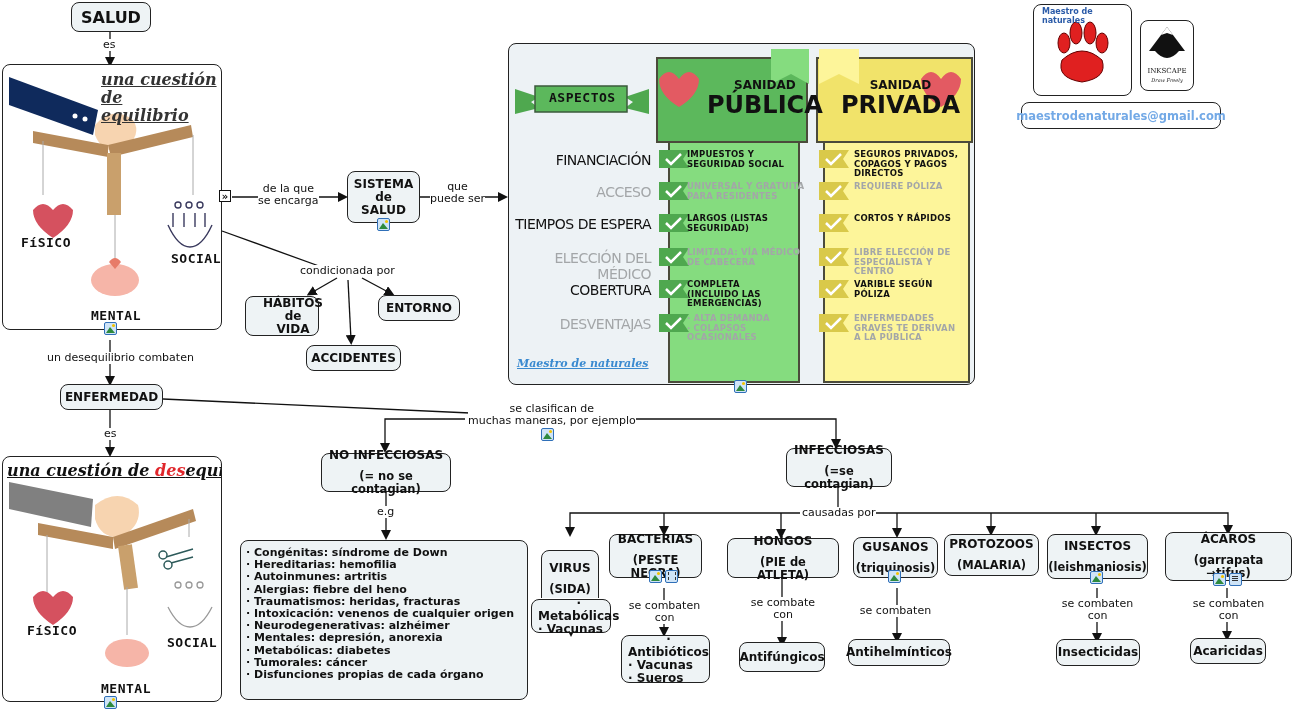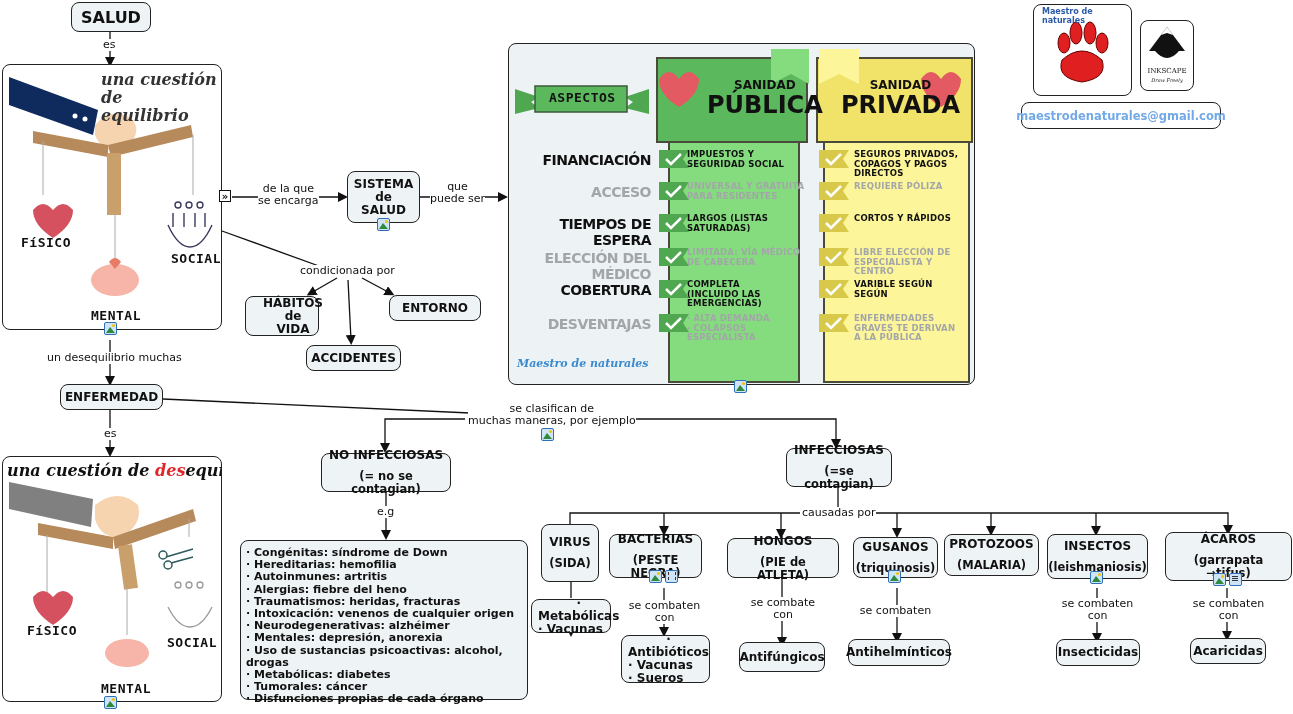--- a/index.html
+++ b/index.html
@@ -8,24 +8,24 @@
   .node .sub{font-size:11.5px;margin-top:8px;}
   .lbl{position:absolute;background:#fff;font-size:11px;line-height:12px;text-align:center;white-space:nowrap;color:#111;}
   .res{position:absolute;width:13px;height:13px;border:1.5px solid #2f6fb8;background:#cfe4f7;border-radius:2px;box-sizing:border-box;overflow:hidden;}
   .res.img::before{content:"";position:absolute;left:1px;bottom:1px;width:0;height:0;border-left:4px solid transparent;border-right:5px solid transparent;border-bottom:6px solid #2e8a3e;}
   .res.img::after{content:"";position:absolute;right:1px;top:1px;width:3px;height:3px;border-radius:50%;background:#f2c300;}
   .res.film{background:#cfe4f7;}
   .res.film::before{content:"";position:absolute;left:2px;top:1px;width:6px;height:8px;border-left:1.5px dashed #333;border-right:1.5px dashed #333;}
   .res.doc::before{content:"";position:absolute;left:2px;top:2px;width:6px;height:6px;background:repeating-linear-gradient(#333 0 1px,transparent 1px 2px);}
   .imgbox{position:absolute;border:1.5px solid #222;border-radius:8px;background:#fff;box-sizing:border-box;overflow:hidden;}
   svg.lines{position:absolute;left:0;top:0;}
-  .script{font-family:"DejaVu Serif",serif;font-style:italic;font-weight:bold;color:#333;}
+  .script{font-family:"DejaVu Serif",serif;font-style:italic;font-weight:bold;color:#333;text-decoration:underline;}
   .cap{font-family:"DejaVu Sans Mono",monospace;font-weight:bold;letter-spacing:0.5px;color:#111;}
   .board{position:absolute;left:508px;top:43px;width:467px;height:342px;border:1.5px solid #222;border-radius:8px;background:#edf2f5;box-sizing:border-box;overflow:hidden;}
-  .aspect{position:absolute;right:0;font-family:"DejaVu Sans",sans-serif;font-weight:bold;font-size:14px;letter-spacing:-0.5px;text-align:right;}
+  .aspect{position:absolute;right:0;font-family:"DejaVu Sans",sans-serif;font-weight:normal;font-size:14px;letter-spacing:-0.5px;text-align:right;}
   .aspect.dark{color:#111;}
   .aspect.light{color:#a3a6a8;}
   .col-text{position:absolute;font-size:8.5px;line-height:9.5px;font-weight:bold;letter-spacing:0.2px;}
   .check{position:absolute;width:30px;height:18px;}
   .email{position:absolute;left:1021px;top:102px;width:200px;height:27px;border:1.5px solid #222;border-radius:8px;box-sizing:border-box;background:#fff;color:#73a9e6;font-weight:bold;font-size:11.5px;display:flex;align-items:center;justify-content:center;}
   .logo{position:absolute;border:1.5px solid #222;border-radius:8px;background:#fff;box-sizing:border-box;}
   .ul{list-style:none;margin:0;padding:0;text-align:left;font-size:11px;line-height:12.2px;}
   .list-node{align-items:flex-start;justify-content:flex-start;padding:6px 5px;}
 </style>
 </head>
@@ -132,21 +132,21 @@
 <div class="lbl" style="left:430px;top:181px;">
   <div>que</div>
     <div>puede ser</div>
 </div>
 
 <div class="lbl" style="left:300px;top:265px;">condicionada por</div>
 <div class="node" style="left:245px;top:296px;width:74px;height:40px;padding-left:28px;">
   <div>HÁBITOS</div>
   <div>de VIDA</div>
 </div>
-<div class="node" style="left:389px;top:295px;width:92px;height:26px;">
+<div class="node" style="left:378px;top:295px;width:82px;height:26px;">
     <span>ENTORNO</span>
   </div>
 <div class="node" style="left:306px;top:345px;width:95px;height:26px;">
     <span>ACCIDENTES</span>
   </div>
 
 <div class="board">
   <svg width="467" height="342" style="position:absolute;left:0;top:0;">
     <polygon points="6,45 30,53 22,58 30,64 6,70" fill="#4fa84f"></polygon>
     <polygon points="140,45 116,53 124,58 116,64 140,70" fill="#4fa84f"></polygon>
@@ -199,21 +199,21 @@
         </svg></div>
       <div class="col-text" style="left: 345px; top: 138px; color: rgb(163, 166, 168); text-align: center;">
         <div>REQUIERE PÓLIZA</div>
       </div>
       <div class="aspect dark" style="left: 0px; width: 142px; top: 172px;">TIEMPOS DE ESPERA</div>
       <div class="check" style="left: 150px; top: 170px; background: rgb(79, 168, 79); clip-path: polygon(0px 0px, 100% 0px, 80% 50%, 100% 100%, 0px 100%);"><svg width="30" height="18">
           <path d="M7,9 l5,5 l10,-10" stroke="#fff" stroke-width="2.5" fill="none"></path>
         </svg></div>
       <div class="col-text" style="left: 178px; top: 170px; color: rgb(17, 17, 17);">
         <div>LARGOS (LISTAS</div>
-        <div>SATURADAS)</div>
+        <div>SEGURIDAD)</div>
       </div>
       <div class="check" style="left: 310px; top: 170px; background: rgb(217, 201, 74); clip-path: polygon(0px 0px, 100% 0px, 80% 50%, 100% 100%, 0px 100%);"><svg width="30" height="18">
           <path d="M7,9 l5,5 l10,-10" stroke="#fff" stroke-width="2.5" fill="none"></path>
         </svg></div>
       <div class="col-text" style="left: 345px; top: 170px; color: rgb(17, 17, 17);">
         <div>CORTOS Y RÁPIDOS</div>
       </div>
       <div class="aspect light" style="left: 0px; width: 142px; top: 206px;">ELECCIÓN DEL MÉDICO</div>
       <div class="check" style="left: 150px; top: 204px; background: rgb(79, 168, 79); clip-path: polygon(0px 0px, 100% 0px, 80% 50%, 100% 100%, 0px 100%);"><svg width="30" height="18">
           <path d="M7,9 l5,5 l10,-10" stroke="#fff" stroke-width="2.5" fill="none"></path>
@@ -237,30 +237,30 @@
       <div class="col-text" style="left: 178px; top: 236px; color: rgb(17, 17, 17);">
         <div>COMPLETA</div>
         <div>(INCLUIDO LAS</div>
         <div>EMERGENCIAS)</div>
       </div>
       <div class="check" style="left: 310px; top: 236px; background: rgb(217, 201, 74); clip-path: polygon(0px 0px, 100% 0px, 80% 50%, 100% 100%, 0px 100%);"><svg width="30" height="18">
           <path d="M7,9 l5,5 l10,-10" stroke="#fff" stroke-width="2.5" fill="none"></path>
         </svg></div>
       <div class="col-text" style="left: 345px; top: 236px; color: rgb(17, 17, 17);">
         <div>VARIBLE SEGÚN</div>
-        <div>SEGÚN</div>
+        <div>PÓLIZA</div>
       </div>
       <div class="aspect light" style="left: 0px; width: 142px; top: 272px;">DESVENTAJAS</div>
       <div class="check" style="left: 150px; top: 270px; background: rgb(79, 168, 79); clip-path: polygon(0px 0px, 100% 0px, 80% 50%, 100% 100%, 0px 100%);"><svg width="30" height="18">
           <path d="M7,9 l5,5 l10,-10" stroke="#fff" stroke-width="2.5" fill="none"></path>
         </svg></div>
       <div class="col-text" style="left: 178px; top: 270px; color: rgb(163, 166, 168);">
         <div>· ALTA DEMANDA</div>
         <div>· COLAPSOS</div>
-        <div>ESPECIALISTA</div>
+        <div>OCASIONALES</div>
       </div>
       <div class="check" style="left: 310px; top: 270px; background: rgb(217, 201, 74); clip-path: polygon(0px 0px, 100% 0px, 80% 50%, 100% 100%, 0px 100%);"><svg width="30" height="18">
           <path d="M7,9 l5,5 l10,-10" stroke="#fff" stroke-width="2.5" fill="none"></path>
         </svg></div>
       <div class="col-text" style="left: 345px; top: 270px; color: rgb(163, 166, 168);">
         <div>ENFERMEDADES</div>
         <div>GRAVES TE DERIVAN</div>
         <div>A LA PÚBLICA</div>
       </div>
     </div>
@@ -282,21 +282,21 @@
   <svg width="52" height="45">
       <polygon points="26,6 44,30 8,30" fill="#111"></polygon>
       <polygon points="20,14 26,6 32,14 26,12" fill="#fff"></polygon>
       <path d="M14,30 q12,14 24,0" fill="#111"></path>
     </svg>
   <div style="position:absolute;left:0;width:100%;top:46px;text-align:center;font-family:'DejaVu Serif',serif;font-size:7px;">INKSCAPE</div>
   <div style="position:absolute;left:0;width:100%;top:56px;text-align:center;font-family:'DejaVu Serif',serif;font-style:italic;font-size:5px;">Draw Freely</div>
 </div>
 <div class="email">maestrodenaturales@gmail.com</div>
 
-<div class="lbl" style="left:47px;top:352px;">un desequilibrio muchas</div>
+<div class="lbl" style="left:47px;top:352px;">un desequilibrio combaten</div>
 <div class="node" style="left:60px;top:384px;width:103px;height:26px;">
     <span>ENFERMEDAD</span>
   </div>
 <div class="lbl" style="left:104px;top:428px;">es</div>
 
 <div class="imgbox" style="left:2px;top:456px;width:220px;height:246px;">
   <svg width="220" height="246">
     <polygon points="6,25 90,42 88,70 6,52" fill="#808080"></polygon>
     <path d="M92,48 Q115,30 135,48 Q140,68 118,80 Q98,82 92,62z" fill="#f7d4b0"></path>
     <polygon points="35,66 110,80 110,92 35,78" fill="#b68a5a"></polygon>
@@ -342,35 +342,34 @@
 <div class="node list-node" style="left:240px;top:540px;width:288px;height:160px;">
   <ul class="ul" id="ni-list">
       <li>· Congénitas: síndrome de Down</li>
       <li>· Hereditarias: hemofilia</li>
       <li>· Autoinmunes: artritis</li>
       <li>· Alergias: fiebre del heno</li>
       <li>· Traumatismos: heridas, fracturas</li>
       <li>· Intoxicación: venenos de cualquier origen</li>
       <li>· Neurodegenerativas: alzhéimer</li>
       <li>· Mentales: depresión, anorexia</li>
-      <li>· Uso de sustancias psicoactivas: alcohol, drogas</li>
       <li>· Metabólicas: diabetes</li>
       <li>· Tumorales: cáncer</li>
       <li>· Disfunciones propias de cada órgano</li>
     </ul>
 </div>
 
 <div class="node" style="left:786px;top:448px;width:106px;height:39px;">
   <div>INFECCIOSAS</div>
   <div class="sub">(=se contagian)</div>
 </div>
 <div class="lbl" style="left:802px;top:507px;">causadas por</div>
 
 <div id="causes">
-    <div class="node" style="left: 541px; top: 524px; width: 58px; height: 58px;">
+    <div class="node" style="left: 541px; top: 550px; width: 58px; height: 58px;">
       <div>VIRUS</div>
       <div class="sub">(SIDA)</div>
     </div>
     <div class="lbl" style="left: 532px; top: 598px; width: 76px; white-space: normal;">se combaten con</div>
     <div class="node" style="left: 531px; top: 599px; width: 80px; height: 34px; align-items: flex-start;">
       <div>· Metabólicas</div>
       <div>· Vacunas</div>
     </div>
     <div class="node" style="left: 609px; top: 534px; width: 93px; height: 44px;">
       <div>BACTERIAS</div>

